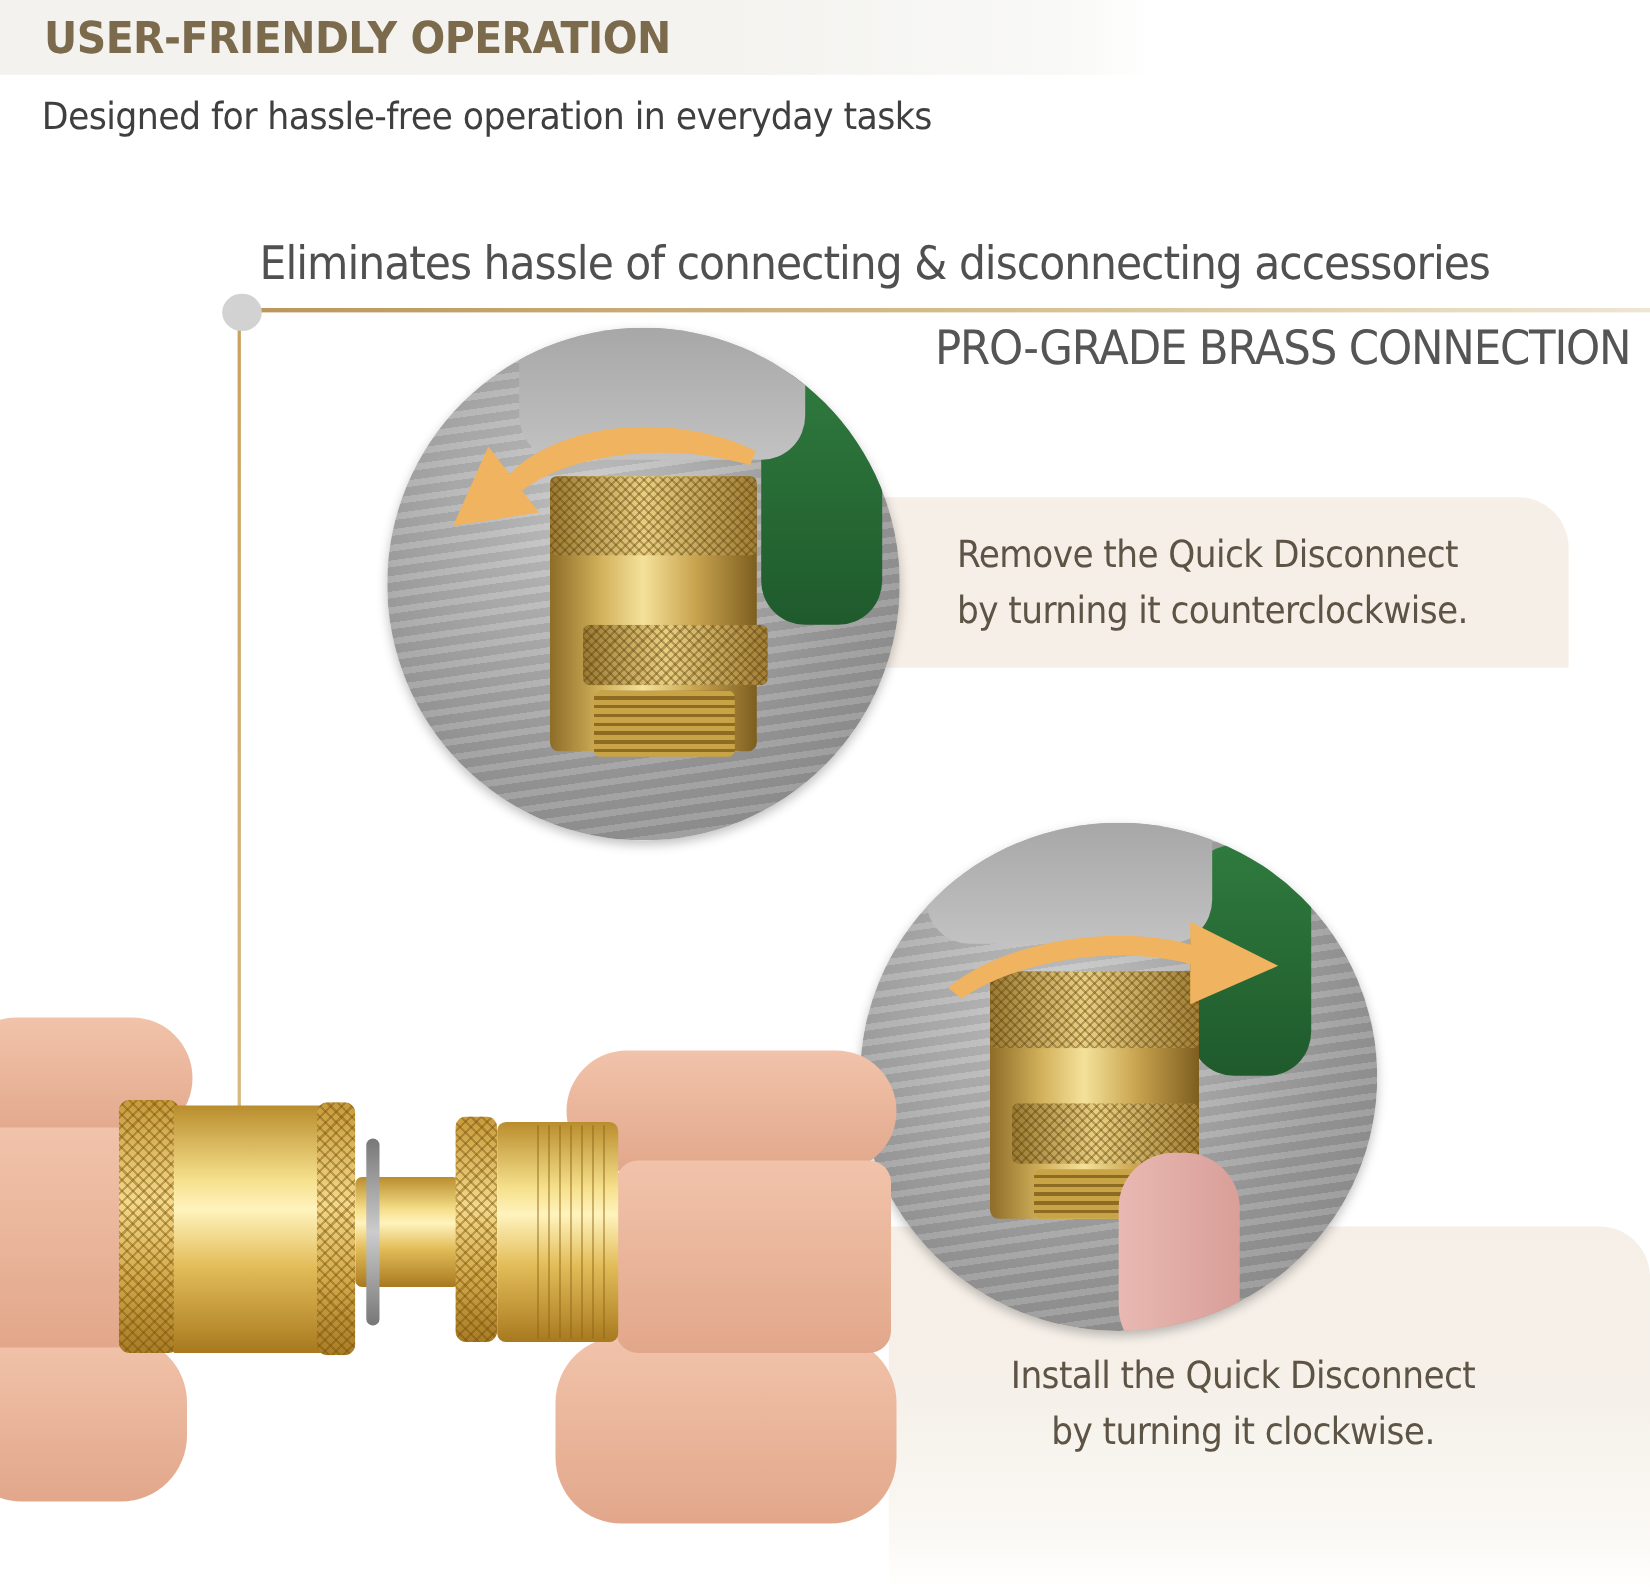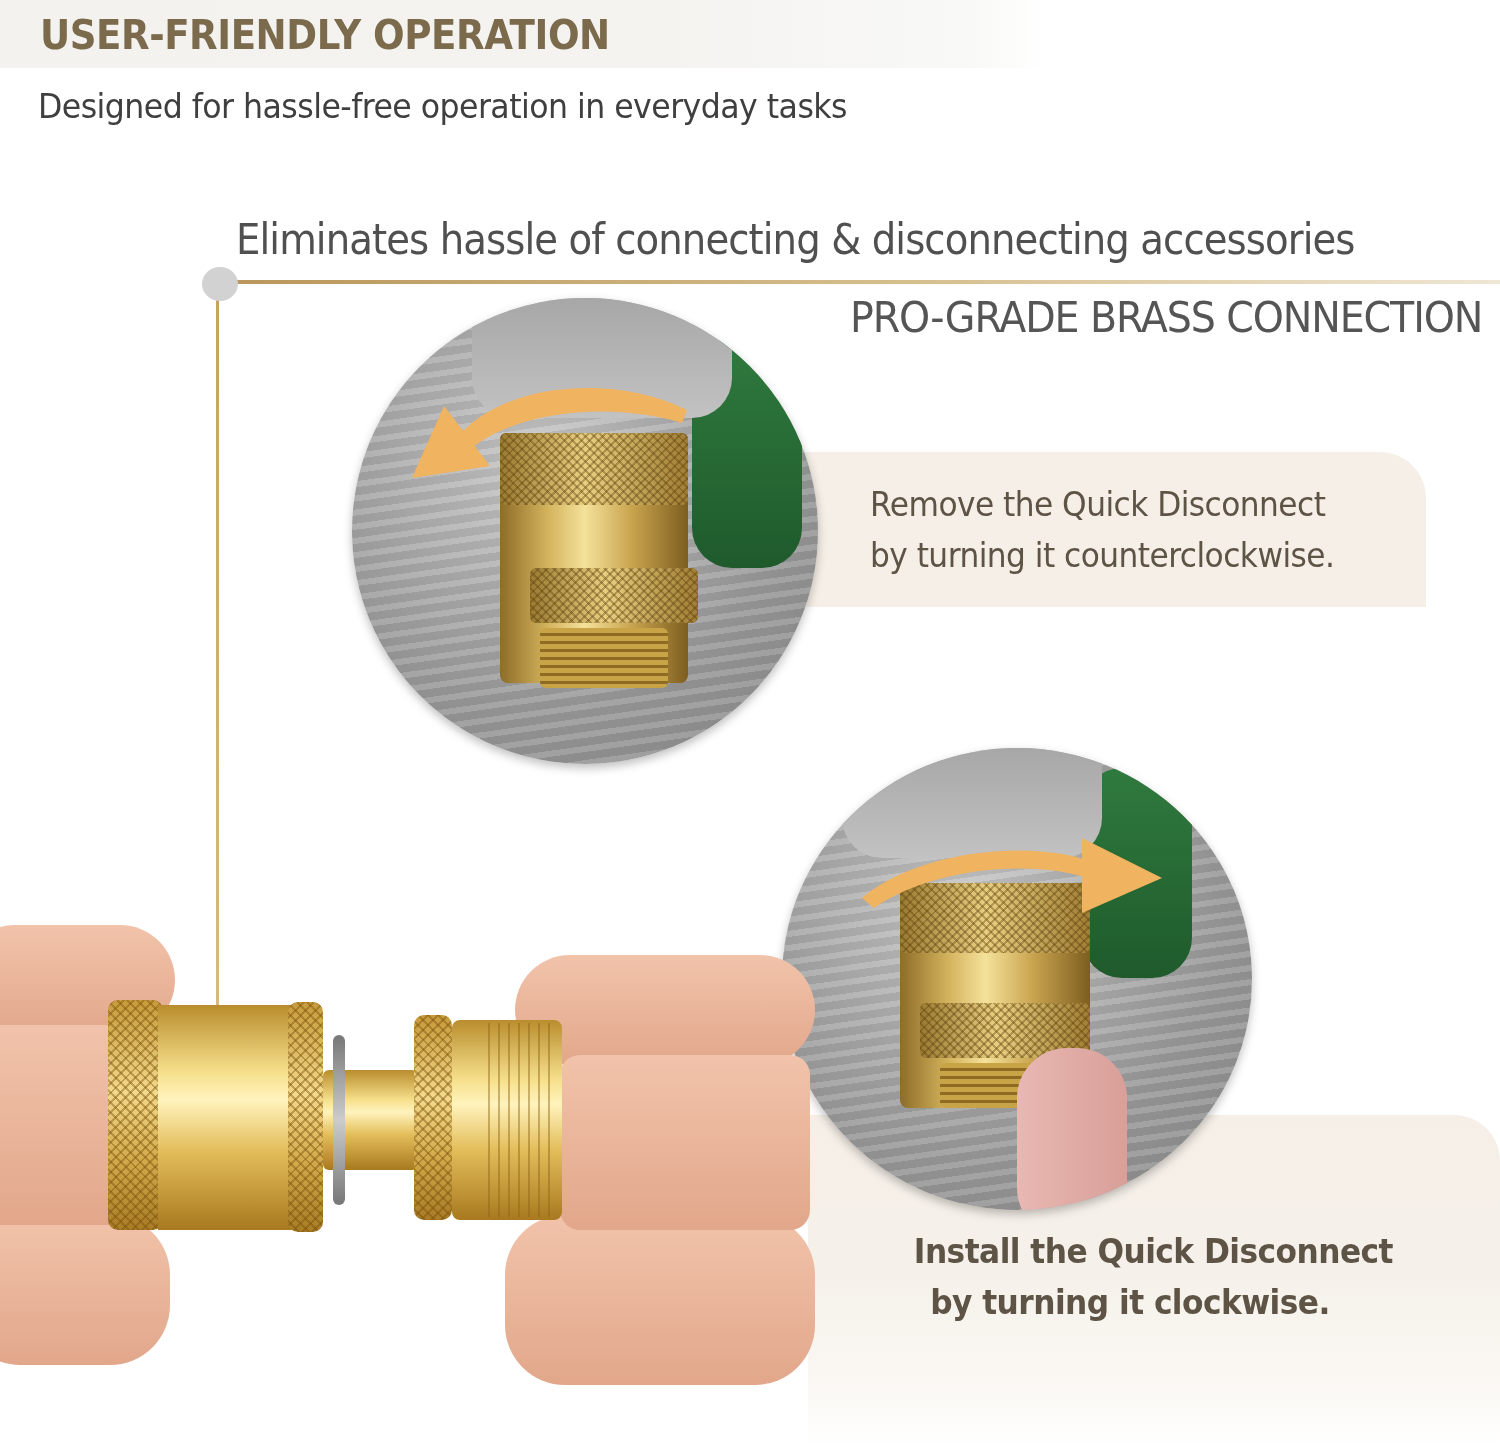--- a/index.html
+++ b/index.html
@@ -44,21 +44,20 @@
     transform: scaleX(0.92); transform-origin: right center;
   }
 
   .callout {
     position: absolute; background: #f6efe7; border-radius: 0 46px 0 0;
   }
   .callout-1 { left: 790px; top: 437px; width: 636px; height: 155px; margin-top: 15px; }
   .callout-2 {
     left: 808px; top: 1115px; width: 692px; height: 333px;
     background: linear-gradient(180deg, #f5efe7 0%, #f5f0e9 45%, #fbf9f5 85%, #ffffff 100%);
-    font-weight: bold;
   }
   .callout-text {
     position: absolute; font-size: 34px; color: #5d5446; line-height: 51px;
     letter-spacing: -0.6px; white-space: nowrap;
     transform: scaleX(0.92); transform-origin: left top;
   }
   .ct-1 { left: 80px; top: 27px; }
   .ct-2 { left: 87px; top: 111px; text-align: center; transform-origin: center top; width: 470px; }
 
   .photo-circle {

